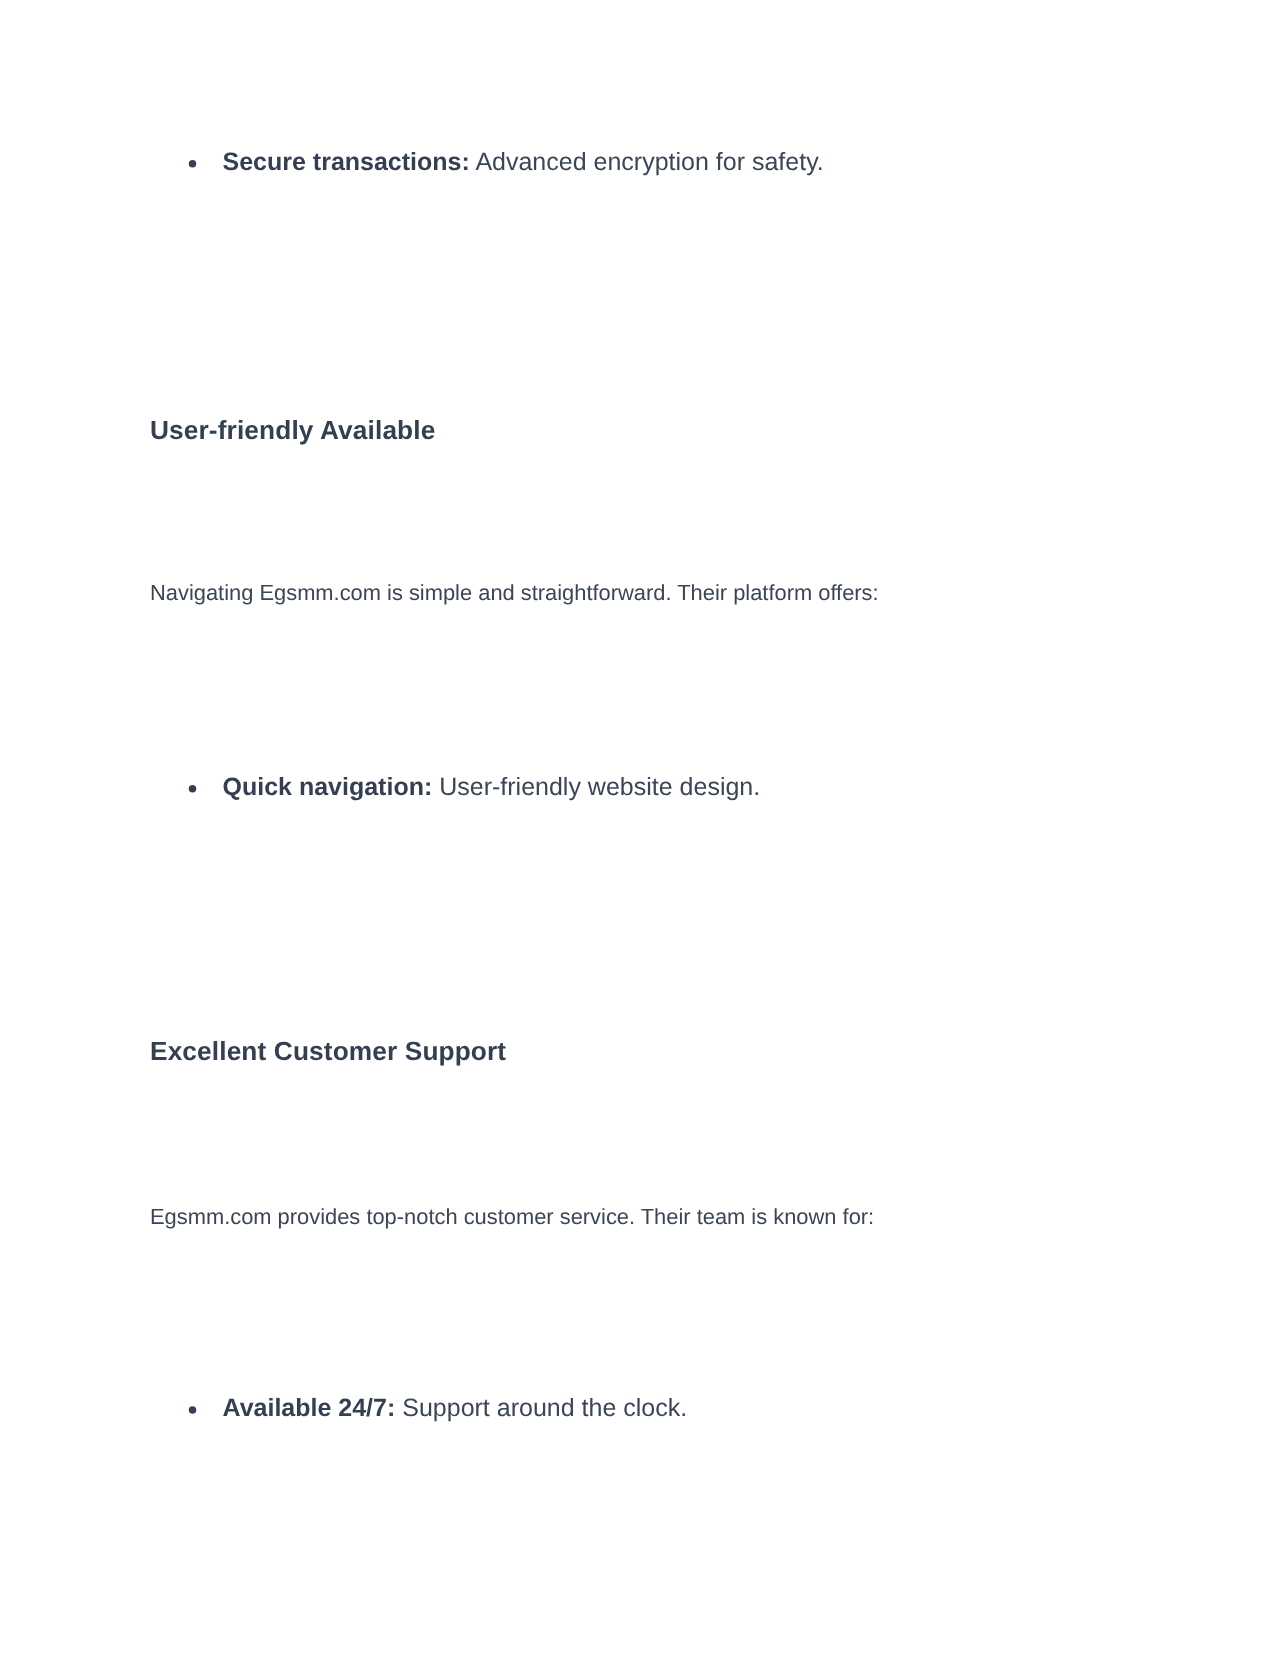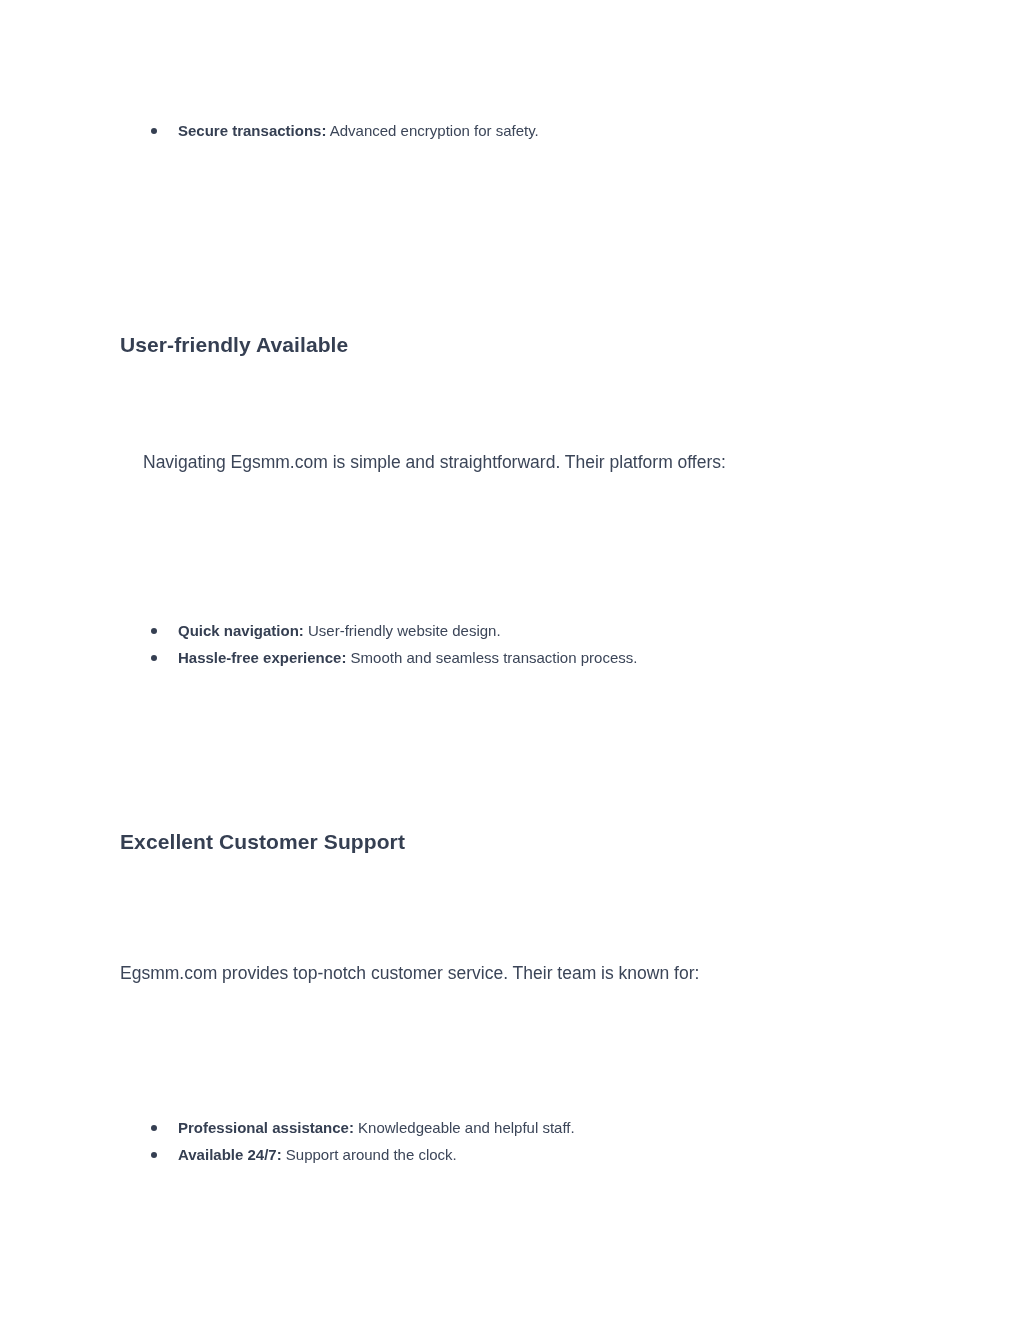--- a/index.html
+++ b/index.html
@@ -44,21 +44,21 @@
 
   
   .bullets {
     list-style: none;
     margin: 0;
     padding: 0;
   }
   .bullets li {
     position: relative;
     padding-left: 58px;
-    font-size: 15px;
+    font-size: 20px;
     line-height: 27px;
     color: #3b4558;
     white-space: nowrap;
   }
   .bullets li .dot {
     position: absolute;
     left: 31px;
     top: 11px;
     width: 6px;
     height: 6px;
@@ -71,21 +71,21 @@
   }
   .bullets li .desc {
     font-weight: normal;
     color: #3b4558;
   }
 
   
   .blk { position: absolute; left: 0; width: 784px; }
   #list-trust        { top: 117px; }
   #heading-ui        { top: 331px; }
-  #para-ui           { top: 450px; margin-left: 23px; }
+  #para-ui           { top: 462px; }
   #list-ui           { top: 617px; }
   #heading-support   { top: 828px; }
   #para-support      { top: 961px; }
   #list-support      { top: 1114px; }
 </style>
 </head>
 <body>
 
 <div class="page">
   <div class="content">
@@ -99,35 +99,27 @@
 
     <h2 class="heading blk" id="heading-ui">User-friendly Available</h2>
 
     <p class="para blk" id="para-ui">Navigating Egsmm.com is simple and straightforward. Their platform offers:</p>
 
     <ul class="bullets blk" id="list-ui">
       <li>
         <span class="dot"></span>
         <span class="term">Quick navigation:</span><span class="desc"> User-friendly website design.</span>
       </li>
-      <li>
-        <span class="dot"></span>
-        <span class="term">Hassle-free experience:</span><span class="desc"> Smooth and seamless transaction process.</span>
-      </li>
     </ul>
 
     <h2 class="heading blk" id="heading-support">Excellent Customer Support</h2>
 
     <p class="para blk" id="para-support">Egsmm.com provides top-notch customer service. Their team is known for:</p>
 
     <ul class="bullets blk" id="list-support">
-      <li>
-        <span class="dot"></span>
-        <span class="term">Professional assistance:</span><span class="desc"> Knowledgeable and helpful staff.</span>
-      </li>
       <li>
         <span class="dot"></span>
         <span class="term">Available 24/7:</span><span class="desc"> Support around the clock.</span>
       </li>
     </ul>
 
   </div>
 </div>
 
 </body></html>

